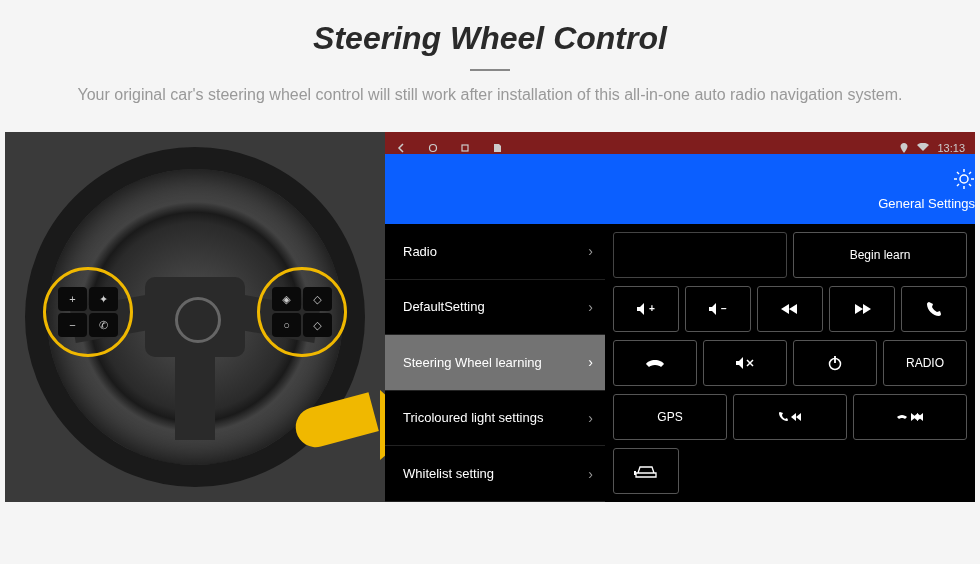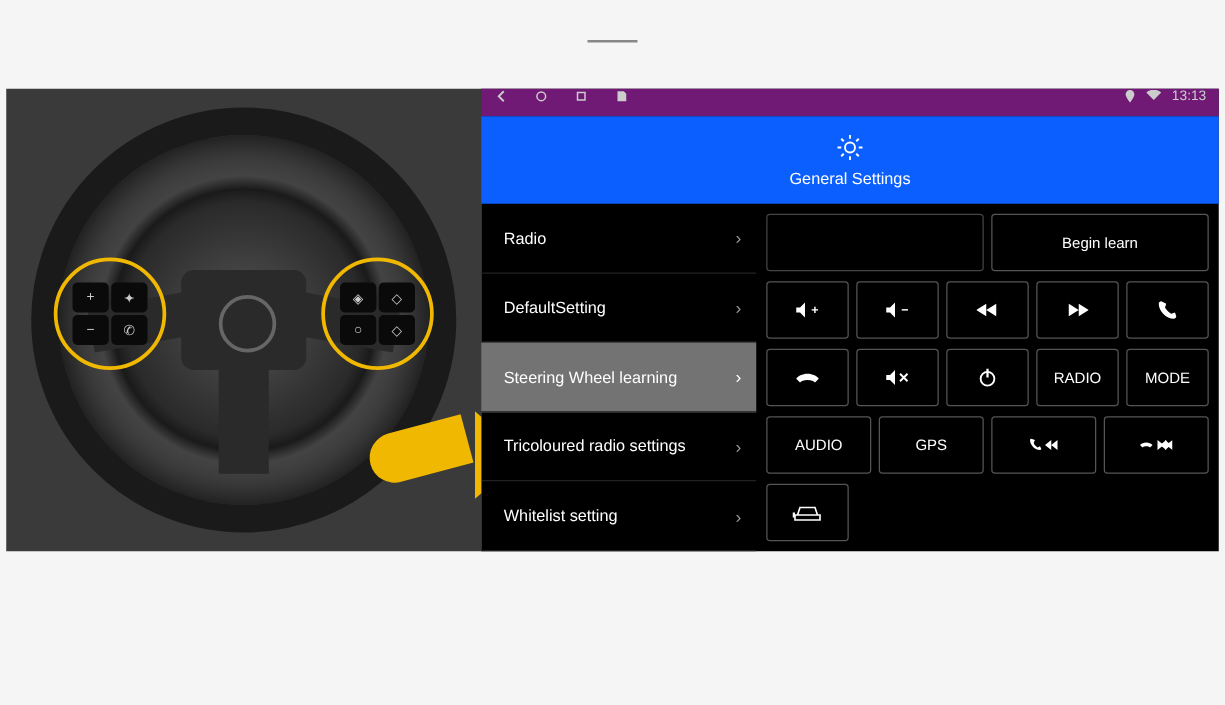--- a/index.html
+++ b/index.html
@@ -21,26 +21,26 @@
 .circle-left{left:38px;top:135px}
 .circle-right{right:38px;top:135px}
 .btn-pad{position:absolute;width:60px;height:50px;display:grid;grid-template-columns:1fr 1fr;grid-template-rows:1fr 1fr;gap:2px}
 .pad-left{left:53px;top:155px}
 .pad-right{right:53px;top:155px}
 .btn-pad>div{background:#0a0a0a;border-radius:4px;display:flex;align-items:center;justify-content:center;color:#ccc;font-size:11px}
 .arrow{position:absolute;left:290px;top:250px;width:120px;height:80px;z-index:5}
 .arrow-body{position:absolute;width:80px;height:40px;background:#f0b800;border-radius:40px 0 0 40px;left:0;top:20px;transform:rotate(-15deg)}
 .arrow-head{position:absolute;width:0;height:0;border-left:40px solid #f0b800;border-top:35px solid transparent;border-bottom:35px solid transparent;right:-5px;top:8px}
 .device{width:590px;height:370px;background:#000;position:relative}
-.status-bar{height:22px;background:#701a75;display:flex;align-items:flex-start;padding:0 10px;color:#ccc;font-size:11px}
+.status-bar{height:22px;background:#7f1d1d;display:flex;align-items:flex-end;padding:0 10px;color:#ccc;font-size:11px}
 .status-left{display:flex;gap:20px;align-items:center}
 .status-right{margin-left:auto;display:flex;gap:8px;align-items:center}
 .nav-icon{width:12px;height:12px;display:inline-flex;align-items:center;justify-content:center}
 .tabs{height:70px;display:flex}
-.tab{flex:1;display:flex;flex-direction:column;align-items:center;justify-content:center;color:#fff;font-size:13px;gap:6px;cursor:pointer}
+.tab{flex:1;display:flex;flex-direction:column;align-items:flex-end;justify-content:center;color:#fff;font-size:13px;gap:6px;cursor:pointer}
 .tab.active{background:#0b5fff}
 .tab-icon{width:22px;height:22px;display:flex;align-items:center;justify-content:center}
 .main{display:flex;height:278px}
 .sidebar{width:220px;display:flex;flex-direction:column}
 .side-item{flex:1;display:flex;align-items:center;justify-content:space-between;padding:0 12px 0 18px;color:#fff;font-size:13px;border-bottom:1px solid #222;cursor:pointer}
 .side-item.active{background:#737373}
 .chev{color:#999;font-size:14px}
 .side-item.active .chev{color:#fff}
 .grid-area{flex:1;padding:8px;display:flex;flex-direction:column;gap:8px}
 .row{display:flex;gap:6px;height:46px}
@@ -48,21 +48,23 @@
 .cell.empty-wide{flex:2.2;border:1px solid #444}
 .cell.begin{flex:2.2}
 .cell.unit{flex:1}
 .cell.car{flex:1;max-width:66px}
 svg{display:block}
 </style>
 </head>
 <body>
 
 <div class="header">
+  <div class="title">Steering Wheel Control</div>
   <div class="divider"></div>
+  <div class="subtitle">Your original car's steering wheel control will still work after installation of this all-in-one auto radio navigation system.</div>
 </div>
 
 <div class="content">
   <div class="wheel-panel">
     <div class="wheel">
       <div class="spoke spoke-left"></div>
       <div class="spoke spoke-right"></div>
       <div class="spoke spoke-bottom"></div>
       <div class="wheel-hub"></div>
     </div>
@@ -154,21 +156,21 @@
         </div>
         <div class="side-item">
           <span>DefaultSetting</span>
           <span class="chev">›</span>
         </div>
         <div class="side-item active">
           <span>Steering Wheel learning</span>
           <span class="chev">›</span>
         </div>
         <div class="side-item">
-          <span style="line-height:1.2">Tricoloured radio settings</span>
+          <span style="line-height:1.2">Tricoloured light settings</span>
           <span class="chev">›</span>
         </div>
         <div class="side-item">
           <span>Whitelist setting</span>
           <span class="chev">›</span>
         </div>
       </div>
 
       <div class="grid-area">
         <div class="row">
@@ -216,24 +218,22 @@
                 <path d="M12 4l6 6M18 4l-6 6" stroke="#fff" stroke-width="1.5"></path>
               </svg>
             </div>
           <div class="cell unit">
               <svg width="16" height="16" viewBox="0 0 16 16">
                 <circle cx="8" cy="9" r="5.5" stroke="#fff" fill="none" stroke-width="1.5"></circle>
                 <line x1="8" y1="1" x2="8" y2="8" stroke="#fff" stroke-width="1.8"></line>
               </svg>
             </div>
           <div class="cell unit">RADIO</div>
-          <div class="cell unit">MODE</div>
-        </div>
-        <div class="row">
-          <div class="cell unit">AUDIO</div>
+        </div>
+        <div class="row">
           <div class="cell unit">GPS</div>
           <div class="cell unit">
               <svg width="24" height="12" viewBox="0 0 24 12">
                 <path d="M2 1c-1 0-1 1-1 1 0 4 4 8 8 8 1 0 1-1 1-1l-1-2-2 1c-1-1-3-2-3-4l1-2z" fill="#fff"></path>
                 <path d="M18 6l5-4v8zM13 6l5-4v8z" fill="#fff"></path>
               </svg>
             </div>
           <div class="cell unit">
               <svg width="26" height="12" viewBox="0 0 26 12">
                 <path d="M5 4C3 4 1 5 0 6l2 2c1-1 2-1 3-1s2 0 3 1l2-2c-1-1-3-2-5-2z" fill="#fff"></path>

